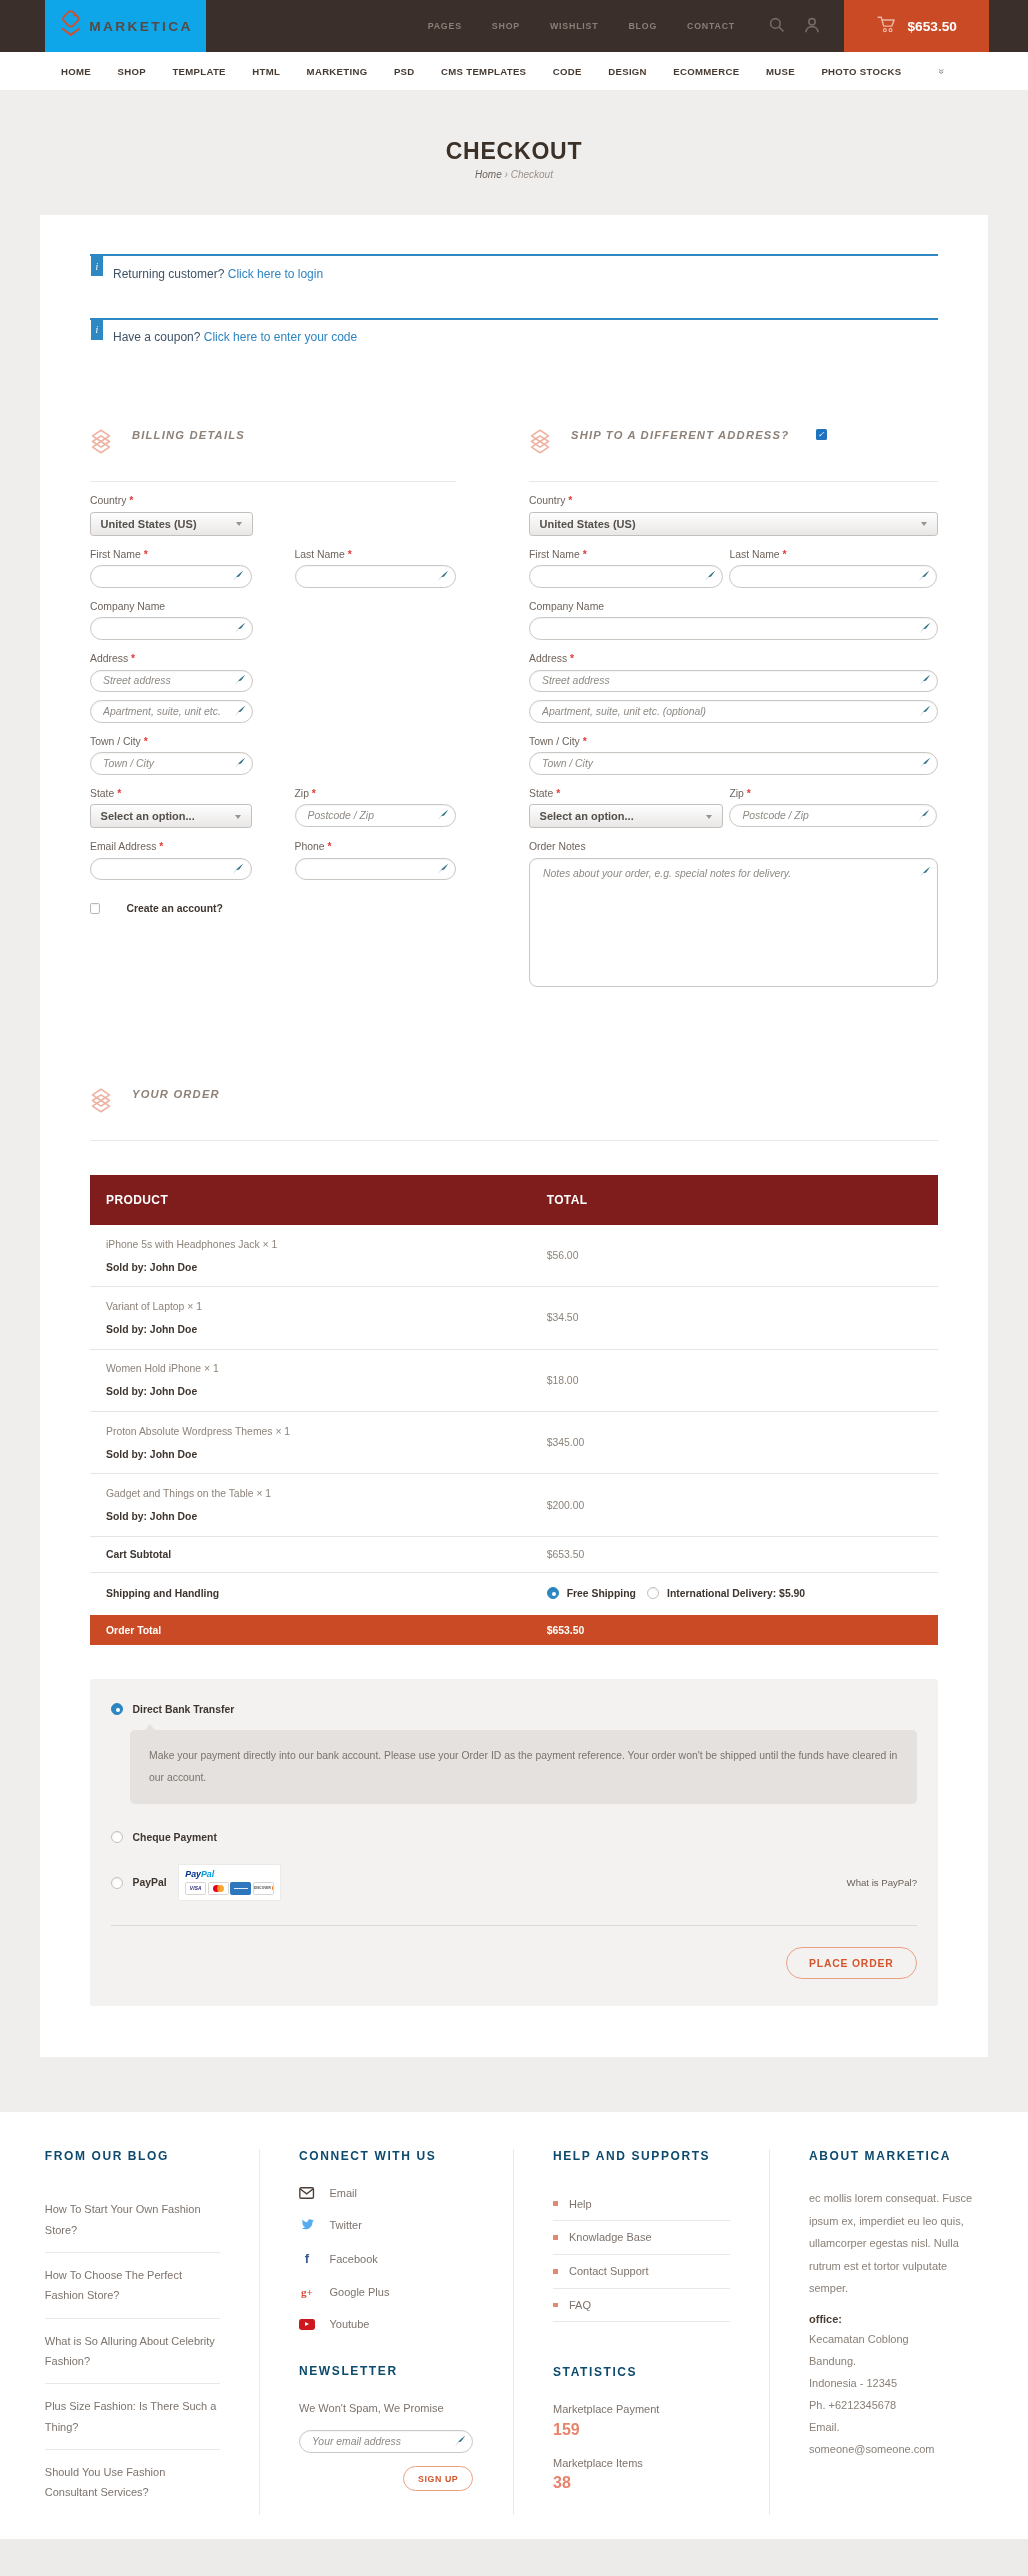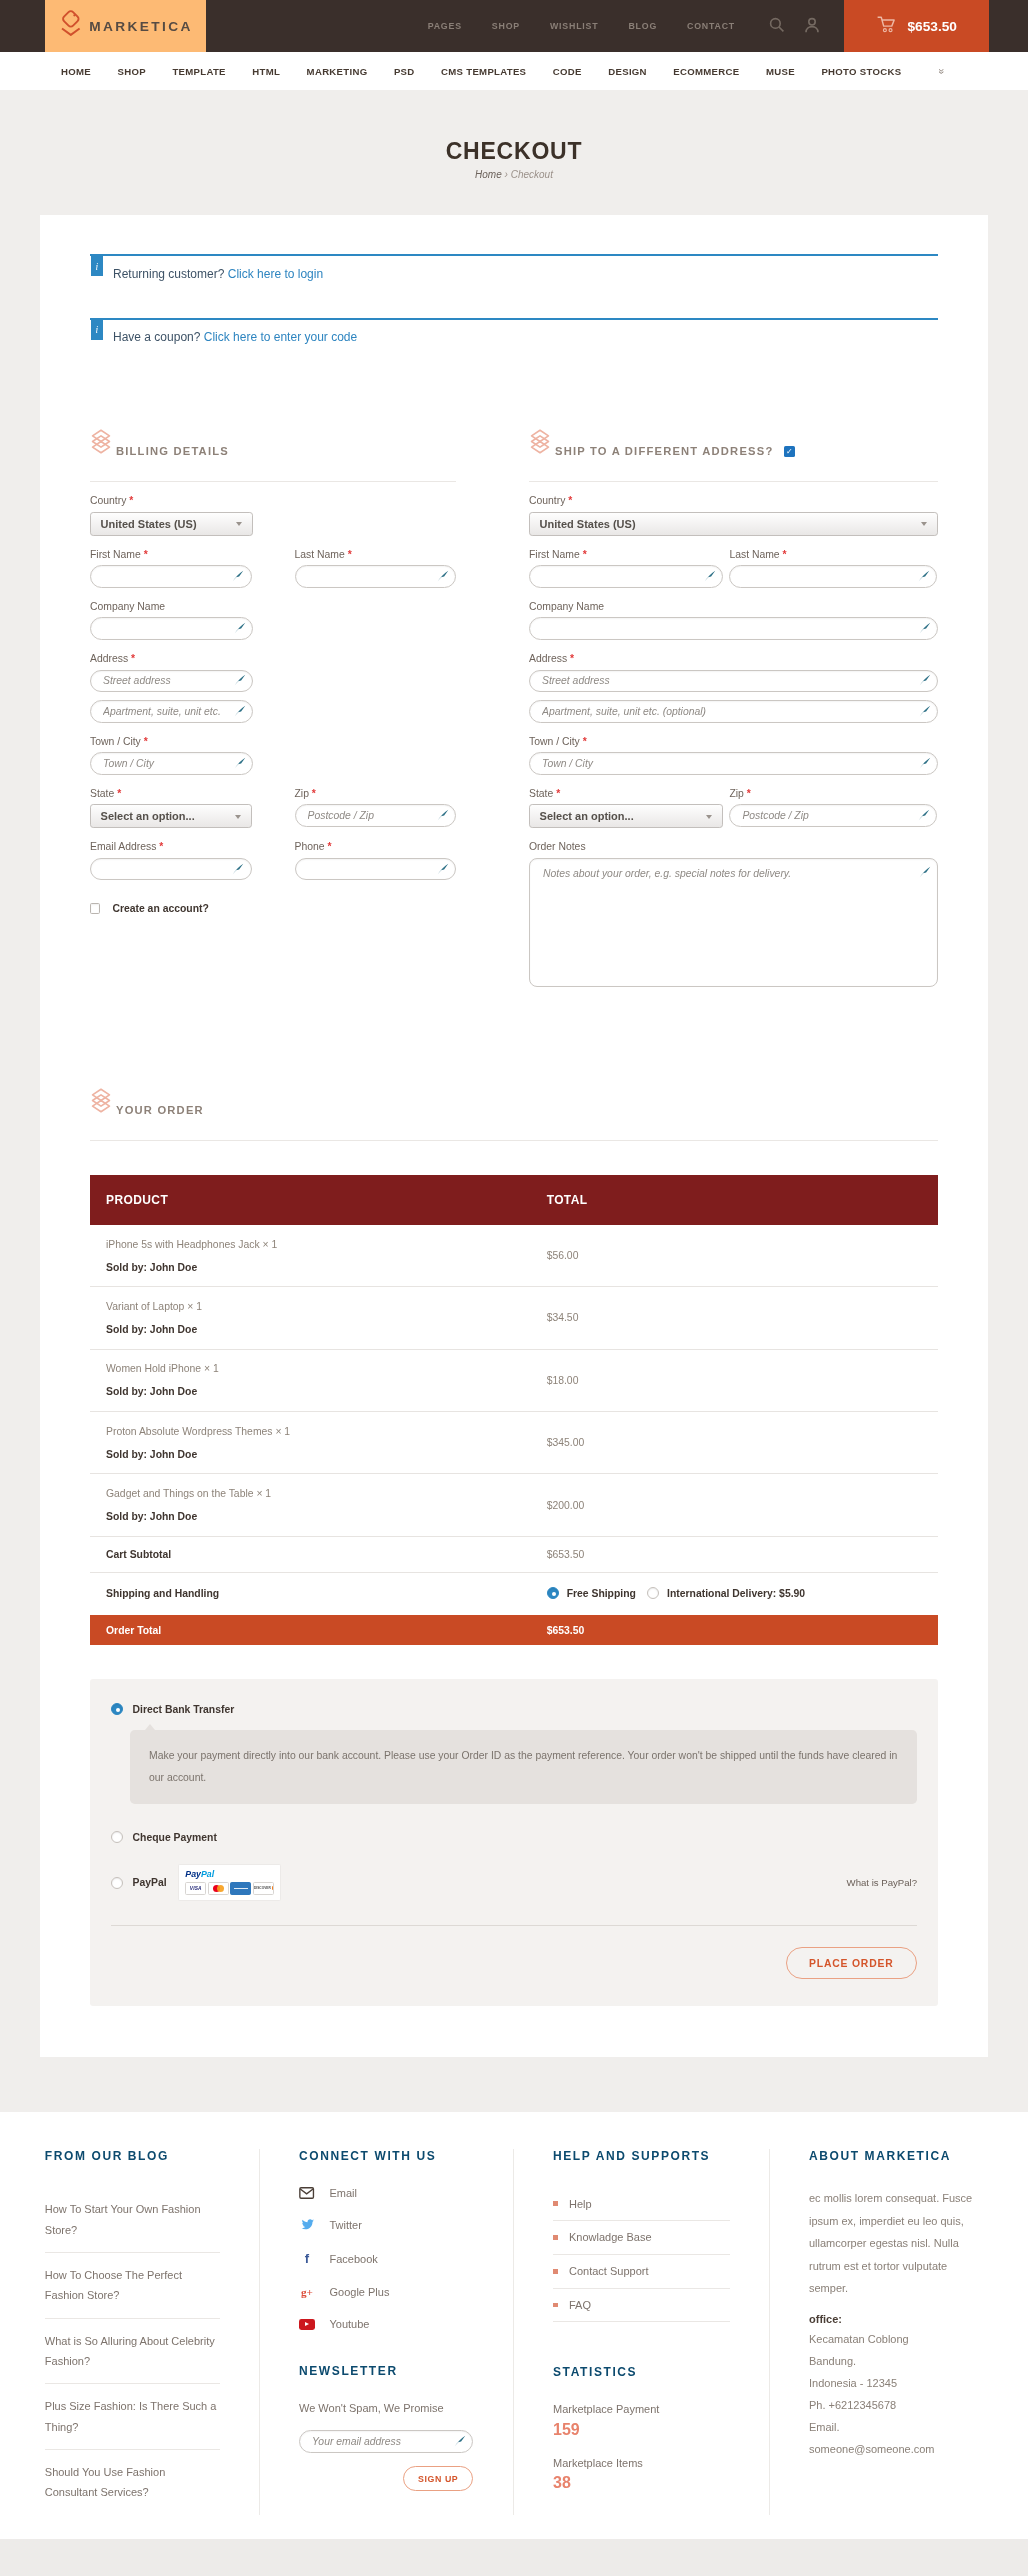--- a/index.html
+++ b/index.html
@@ -1,21 +1,21 @@
 <!DOCTYPE html>
 <html style="font-size:13px"><head>
 <meta charset="utf-8">
 <style>
   * { margin:0; padding:0; box-sizing:border-box; }
   html,body { background:#f0eeec; font-family:"Liberation Sans", sans-serif; color:#3c3129; }
   .page { width:1028px; margin:0 auto; }
 
   
   .hdr { height:52px; background:#3a2f2b; display:flex; align-items:center; }
-  .logo { width:161px; height:52px; margin-left:45px; background:#fdba74; display:flex; align-items:center; justify-content:center; gap:7px; }
+  .logo { width:161px; height:52px; margin-left:45px; background:#0ea5e9; display:flex; align-items:center; justify-content:center; gap:7px; }
   .brand { font-size:13.7px; font-weight:bold; letter-spacing:2.4px; color:#564b43; }
   .hnav { margin-left:auto; display:flex; gap:30px; align-items:center; }
   .hnav a { font-size:8.8px; font-weight:bold; letter-spacing:0.8px; color:#8a7f77; text-decoration:none; }
   .hicons { display:flex; gap:19px; align-items:center; margin:0 24px 0 34px; }
   .cartbtn { width:145px; height:52px; background:#c94a24; display:flex; align-items:center; justify-content:center; gap:10.4px; margin-right:39px; cursor:pointer; }
   .cartprice { color:#fff; font-size:13.7px; font-weight:bold; }
 
   
   .subnav { height:38px; background:#fff; display:flex; align-items:center; padding-left:61px; gap:26.5px; }
   .subnav a { font-size:9.6px; font-weight:bold; letter-spacing:0.3px; color:#463a31; text-decoration:none; }
@@ -33,21 +33,21 @@
   .notice { border-top:2.4px solid #2d88c3; position:relative; padding:9.6px 0 8px 23px; margin-bottom:29px; }
   .iflag { position:absolute; left:0.8px; top:0; width:12px; height:20px; background:#2d88c3; color:#fff;
            font-family:"Liberation Serif", serif; font-style:italic; font-size:9.6px; display:flex; align-items:center; justify-content:center; }
   .ntext { font-size:12px; color:#3d5266; }
   .ntext a { color:#2e85c0; text-decoration:none; }
 
   
   .form-sections { margin-top:77px; display:flex; justify-content:space-between; }
   .col-l { width:366px; }
   .col-r { width:409px; }
-  .sec-head { display:flex; align-items:flex-end; gap:4px; }
+  .sec-head { display:flex; align-items:flex-start; gap:20px;font-style:italic; }
   .sec-title { font-size:11.2px; font-weight:bold; letter-spacing:1.2px; color:#8d8178; }
   .sec-div { border:none; border-top:0.8px solid #eae7e4; margin:24px 0 1.6px; }
   .blue-check { width:11.2px; height:11.2px; background:#1e73be; border-radius:1.6px; color:#fff; font-size:8px; line-height:11.2px; text-align:center; display:inline-block; margin-left:6.4px; cursor:pointer; }
 
   label.fl { display:block; margin:13px 0 5.6px; font-size:10.4px; color:#6e635b; }
   .req { color:#e23a3a; font-weight:bold; }
   .pair { display:flex; gap:43px; }
   .pair > div { width:163px; }
   .pair-r { display:flex; gap:6.4px; }
 
@@ -59,21 +59,21 @@
   .pill input::placeholder, .pill textarea::placeholder { font-style:italic; color:#8f8a85; opacity:1; }
   .pen { position:absolute; right:7.2px; top:4.8px; }
   .pill textarea + .pen, .pen.tall { top:8px; }
   .w203 { width:163px; } .wfull { width:100%; } .w242 { width:194px; } .w259 { width:208px; }
   .stack { margin-top:8px; }
 
   .fselect { height:24px; border:0.8px solid #c3bfbc; border-radius:3.2px; background:linear-gradient(#fefefe,#e9e7e6);
              display:flex; align-items:center; padding:0 9.6px; font-size:11px; font-weight:bold; color:#55504b; cursor:pointer; position:relative; }
   .fselect::after { content:""; position:absolute; right:9.6px; top:9.6px; border-left:3.2px solid transparent; border-right:3.2px solid transparent; border-top:4px solid #9a938d; }
 
-  .chkrow { margin-top:22.5px; display:flex; align-items:flex-end; gap:12px; font-size:10.4px; font-weight:bold; color:#3f352f; }
+  .chkrow { margin-top:22.5px; display:flex; align-items:flex-end; gap:26px; font-size:10.4px; font-weight:bold; color:#3f352f; }
   .chk { width:10.4px; height:10.4px; border:0.8px solid #bab5b0; border-radius:1.6px; background:#fff; box-shadow:inset 0 0.8px 1.6px rgba(0,0,0,.08); cursor:pointer; }
 
   
   .order-sec { margin-top:98px; }
   .ot { margin-top:34px; }
   .ot-head { display:flex; background:#7f1d1d; padding:18px 16px; color:#fff; font-size:12px; font-weight:bold; letter-spacing:0.4px; }
   .c1 { flex:0 0 54%; } .c2 { flex:1; }
   .ot-row { display:flex; padding:13.7px 16px; border-bottom:0.8px solid #e7e4e1; }
   .oname { font-size:10.4px; color:#8d8379; margin-bottom:12px; }
   .osold { font-size:10.4px; font-weight:bold; color:#3f352f; }

